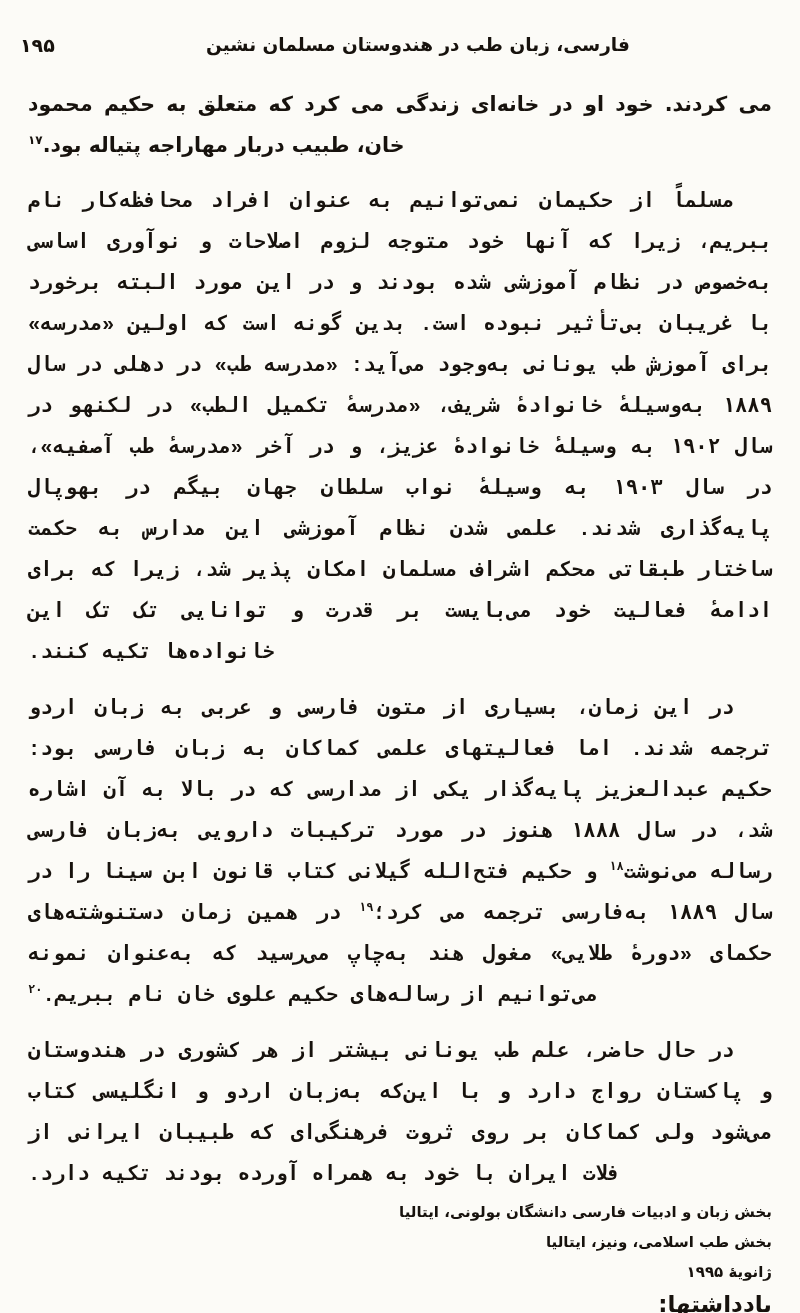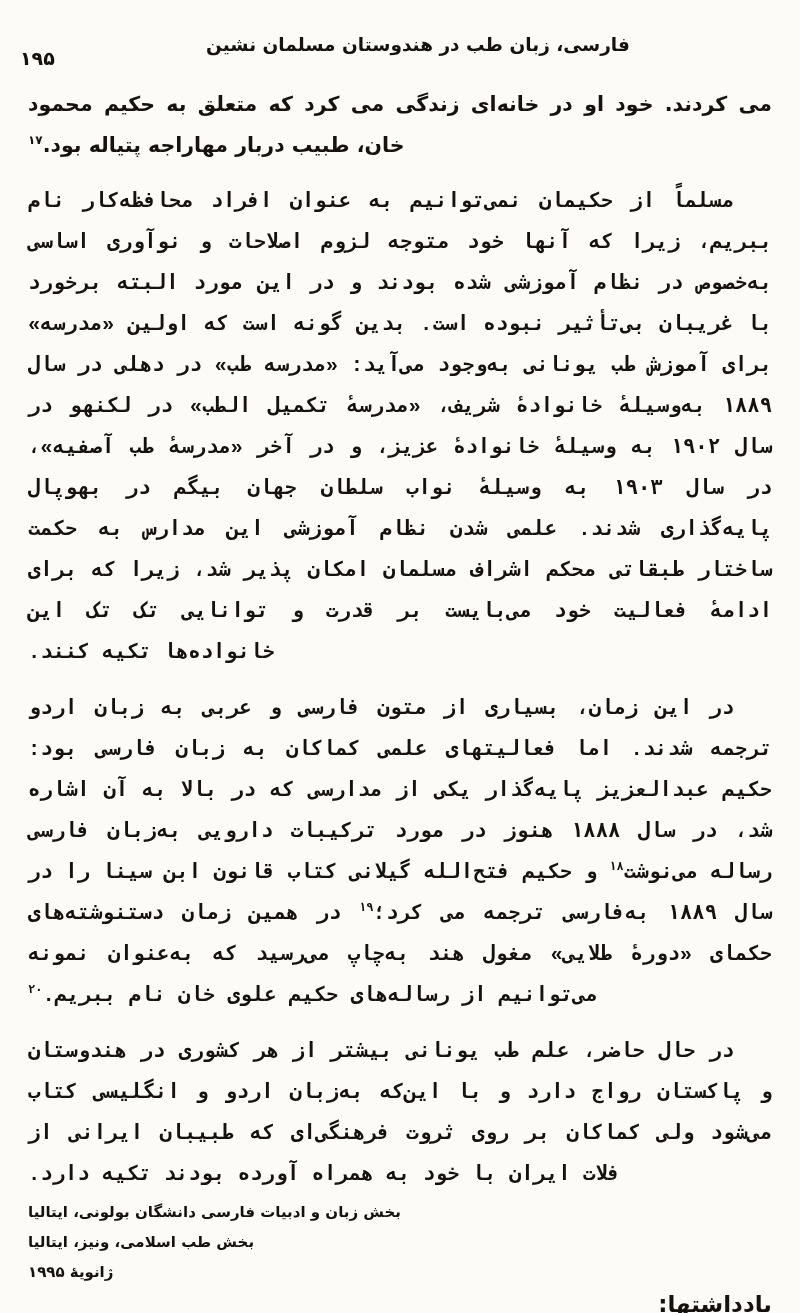--- a/index.html
+++ b/index.html
@@ -17,21 +17,21 @@
     color: #17120d;
     overflow: hidden;
   }
   
   .page-header {
     position: relative;
     height: 44px;
   }
   .page-number {
     position: absolute;
-    left: -8px; top: 13px;
+    left: -8px; top: 0;
     font-size: 19px;
     font-weight: 700;
     letter-spacing: 1px;
   }
   .header-title {
     margin: 0;
     text-align: center;
     transform: translateX(18px);
     direction: rtl;
     font-size: 18.5px;
@@ -61,21 +61,21 @@
     vertical-align: super;
   }
   
   .signature {
     direction: rtl;
     text-align: left;
     margin-top: 6px;
     font-size: 15px;
     font-weight: 700;
   }
-  .signature p { margin: 0 0 7px 0; line-height: 23px; }
+  .signature p { margin: 0 0 7px 0; line-height: 23px; text-align: right; }
   
   .notes { margin-top: 4px; }
   .notes-heading {
     margin: 0;
     direction: rtl;
     text-align: right;
     font-size: 23px;
     font-weight: 700;
   }
   .note {

